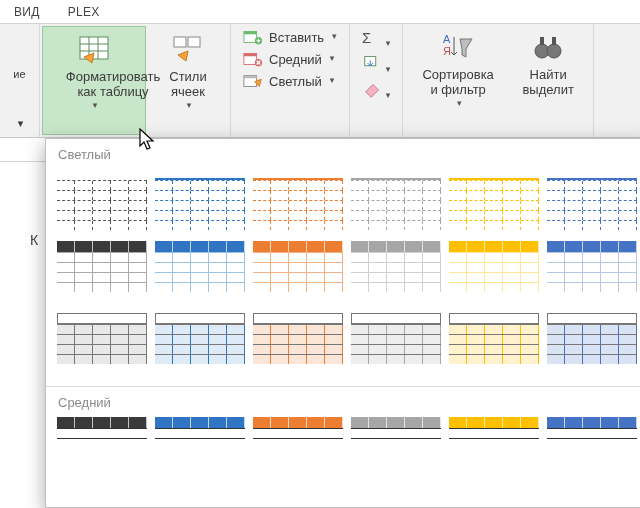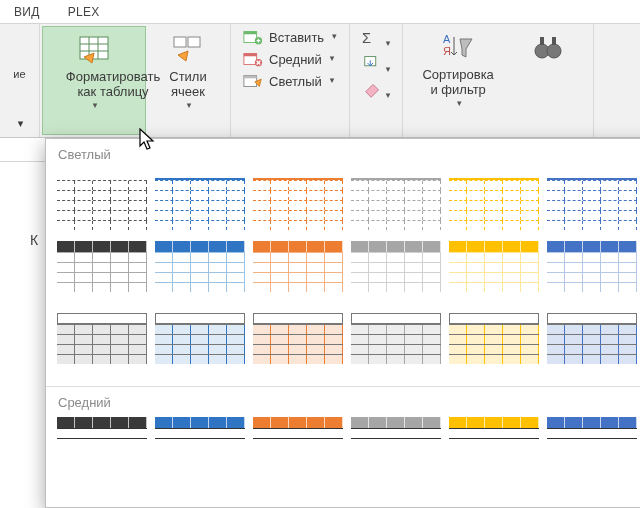--- a/index.html
+++ b/index.html
@@ -174,20 +174,22 @@
     </div>
     <div class="big-btn" style="width:74px;">
       <div class="ico-box">
         <svg viewBox="0 0 32 32">
             <circle cx="10" cy="20" r="7" fill="#777" stroke="#555"></circle>
             <circle cx="22" cy="20" r="7" fill="#777" stroke="#555"></circle>
             <rect x="8" y="6" width="4" height="8" fill="#555"></rect>
             <rect x="20" y="6" width="4" height="8" fill="#555"></rect>
           </svg>
       </div>
+      <span style="white-space:pre-line;">Найти
+выделит</span>
     </div>
   </div>
 </div>
 
 <div class="fx-bar"></div>
 <div class="cell-k">К</div>
 
 <div class="gallery">
   <div class="section-label">Светлый</div>
 

